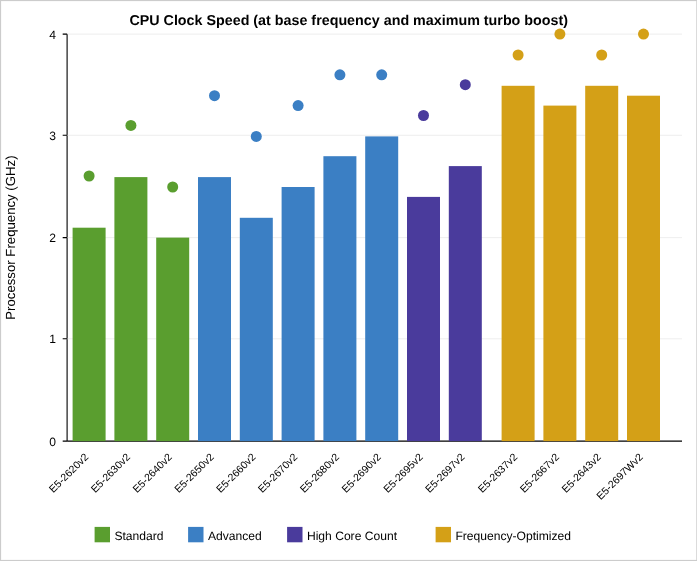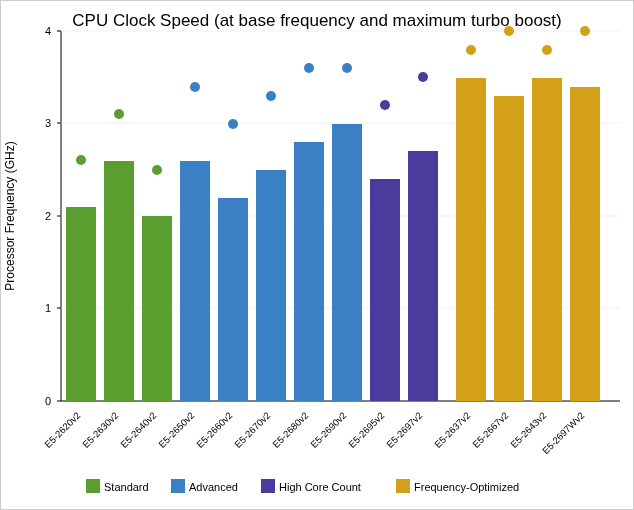--- a/index.html
+++ b/index.html
@@ -12,22 +12,22 @@
     }
     .chart-container {
       width: 634px;
       height: 510px;
       position: relative;
       background: #fff;
       border: 1px solid #ccc;
     }
     .chart-title {
       text-align: center;
-      font-size: 17px;
-      font-weight: normal;
+      font-size: 13px;
+      font-weight: bold;
       padding-top: 10px;
       color: #000;
     }
     svg {
       position: absolute;
       top: 0;
       left: 0;
     }
   </style>
 </head>

